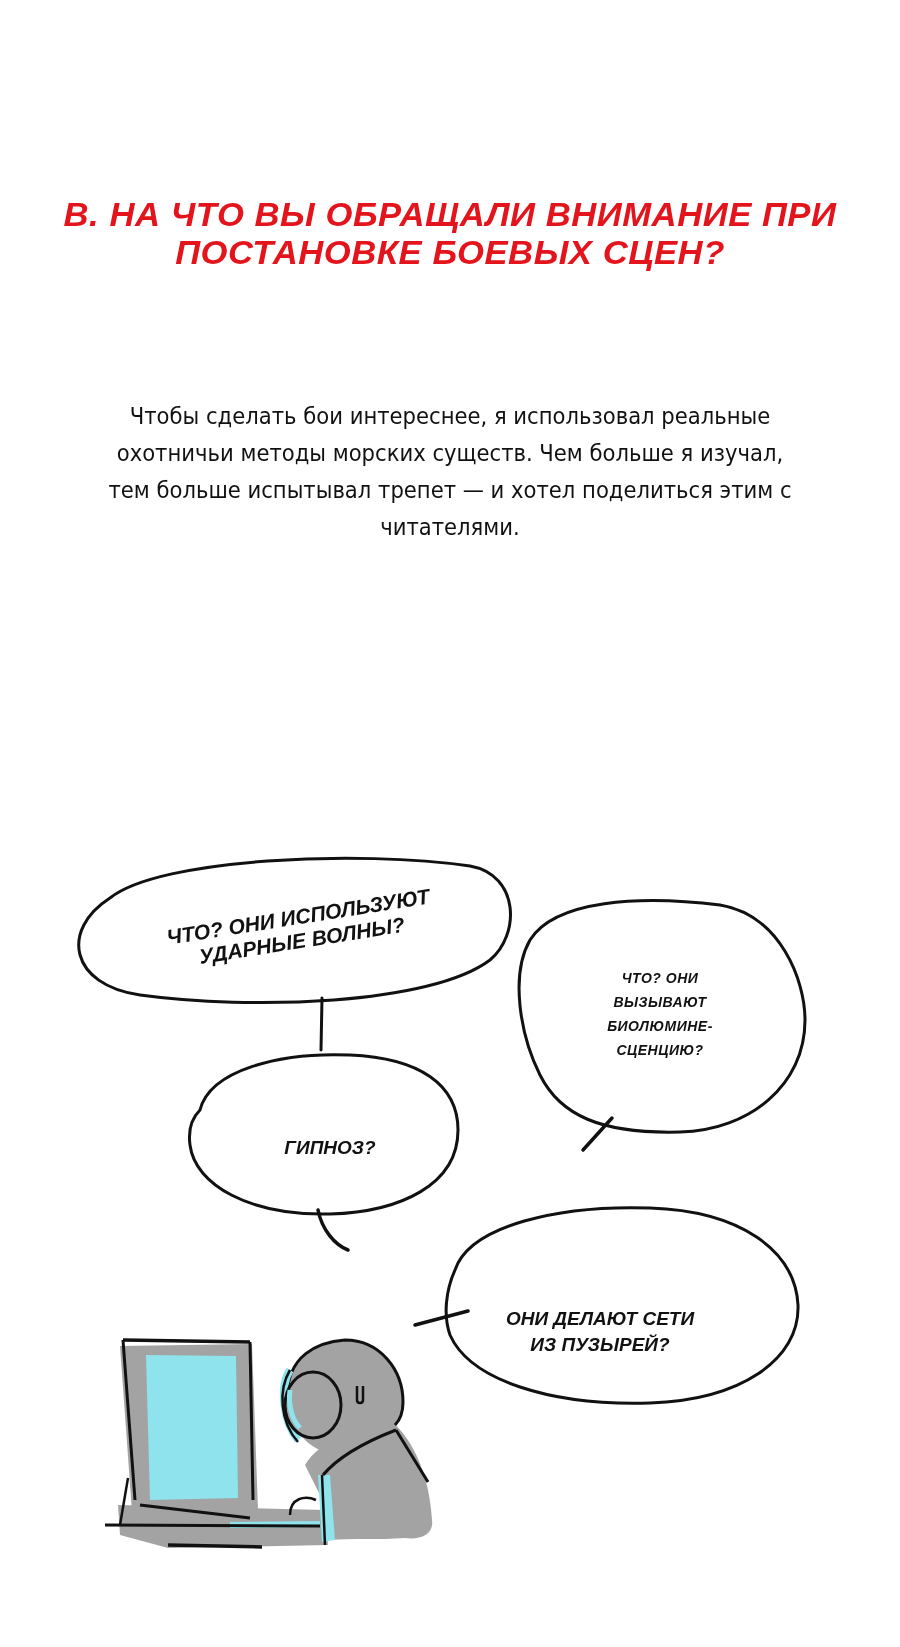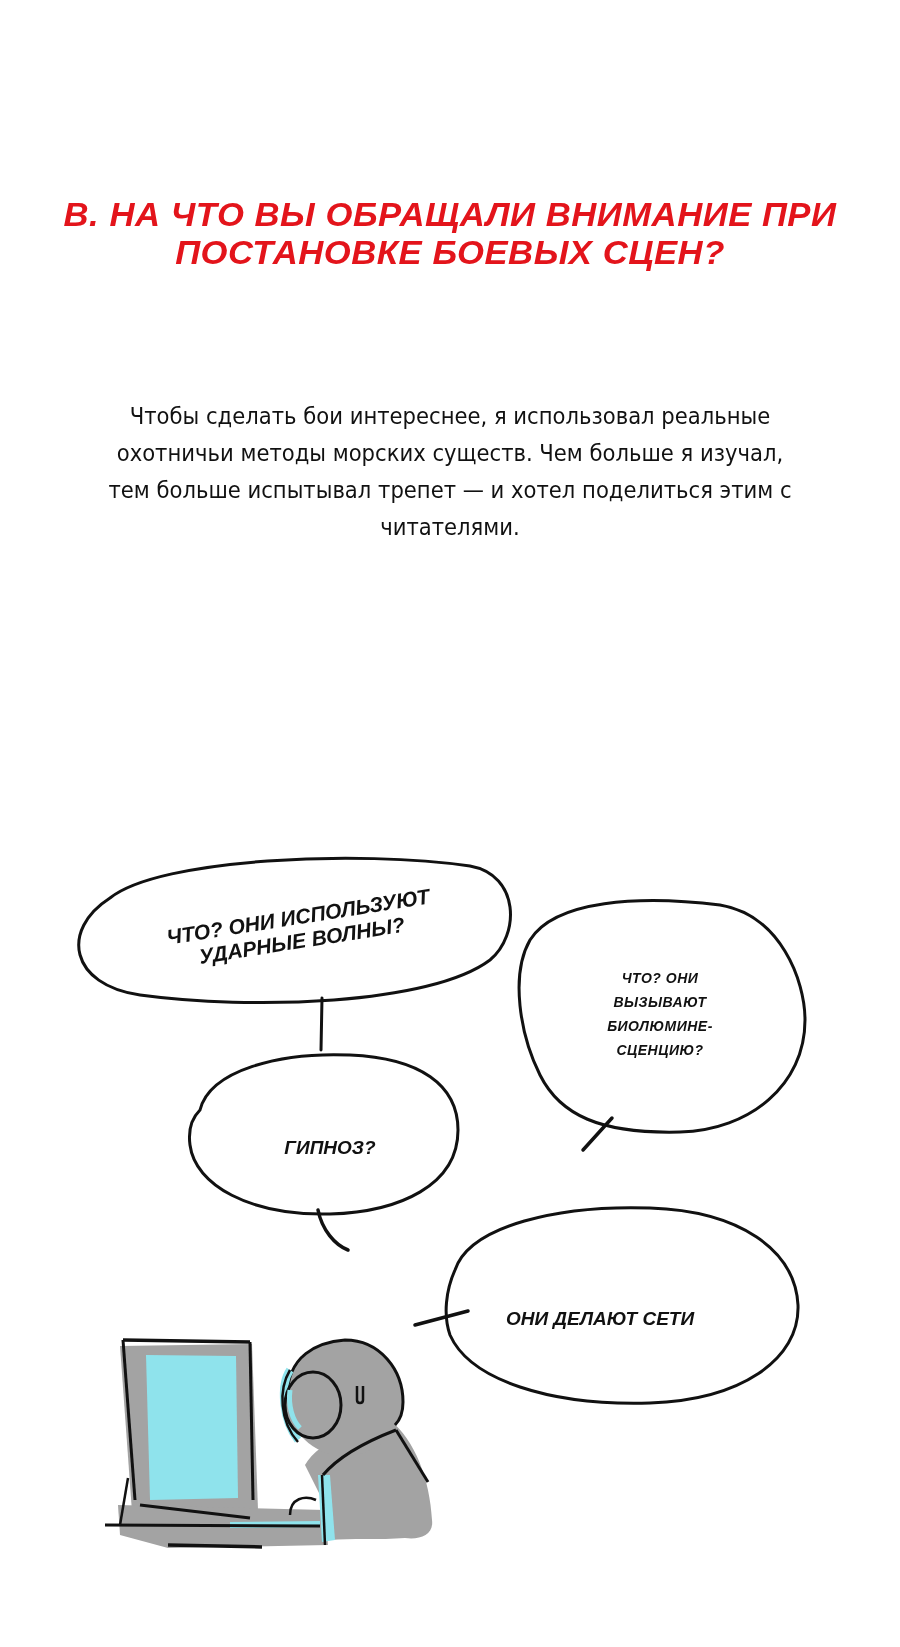--- a/index.html
+++ b/index.html
@@ -162,13 +162,14 @@
   <span>ЧТО? ОНИ</span>
   <span>ВЫЗЫВАЮТ</span>
   <span>БИОЛЮМИНЕ-</span>
   <span>СЦЕНЦИЮ?</span>
 </div>
 <div class="bubble-text" id="bt3">
   <span>ГИПНОЗ?</span>
 </div>
 <div class="bubble-text" id="bt4">
   <span>ОНИ ДЕЛАЮТ СЕТИ</span>
+  <span>ИЗ ПУЗЫРЕЙ?</span>
 </div>
 
 </body></html>

